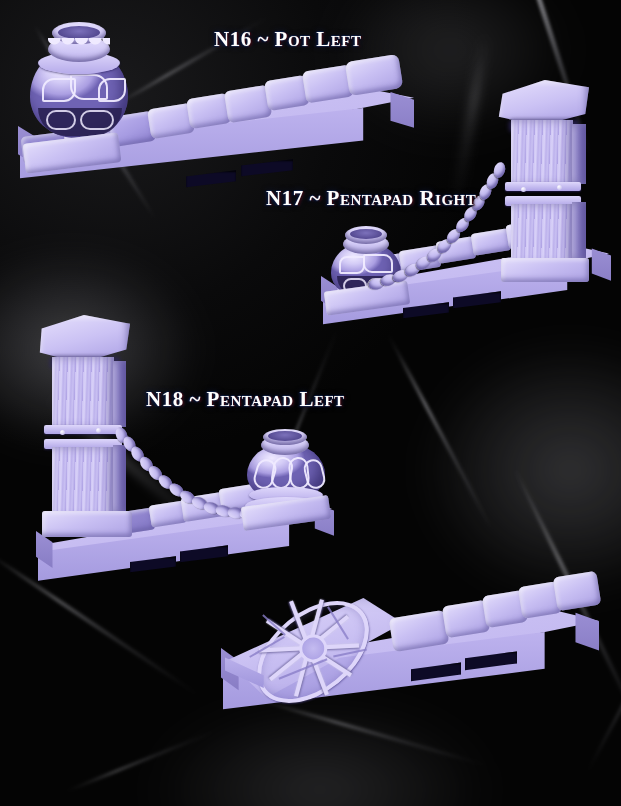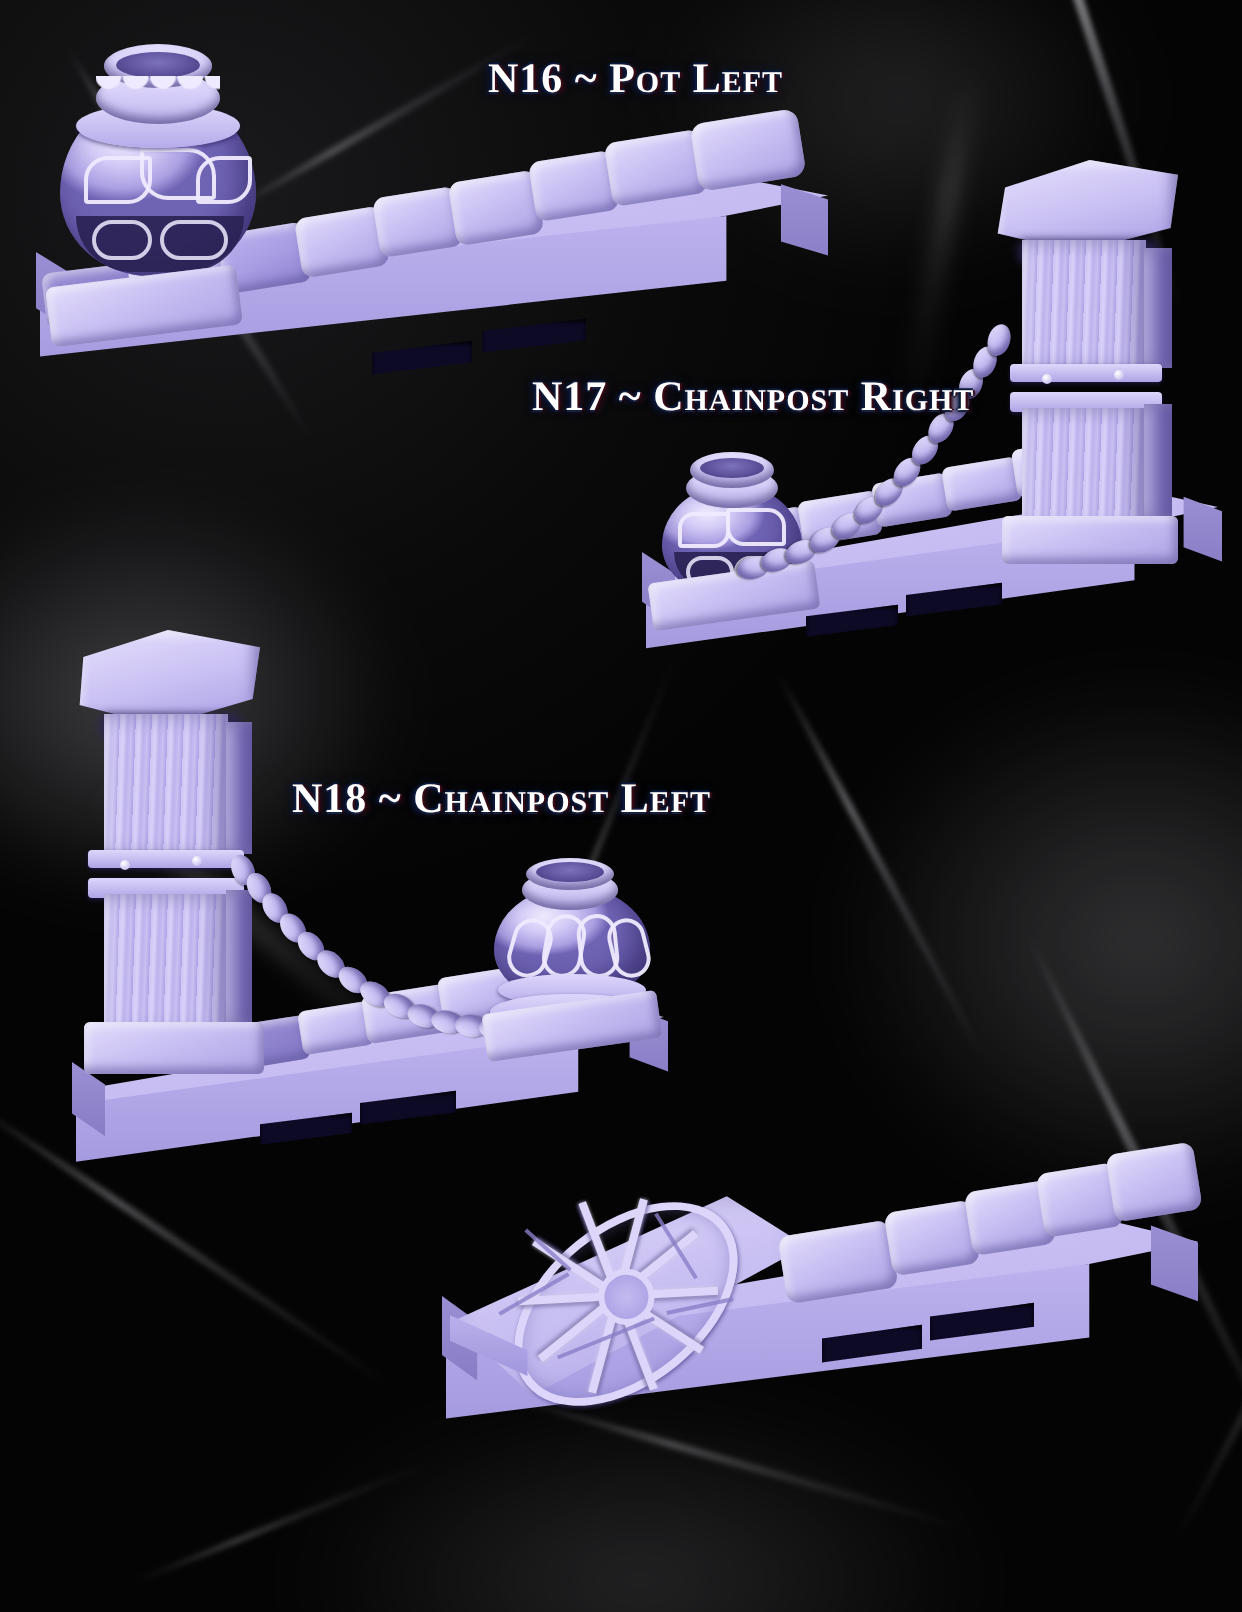--- a/index.html
+++ b/index.html
@@ -159,21 +159,21 @@
            background:radial-gradient(circle at 10% 0,#efeaff 6px,transparent 7px),
                       radial-gradient(circle at 32% 0,#efeaff 6px,transparent 7px),
                       radial-gradient(circle at 54% 0,#efeaff 6px,transparent 7px),
                       radial-gradient(circle at 76% 0,#efeaff 6px,transparent 7px),
                       radial-gradient(circle at 98% 0,#efeaff 6px,transparent 7px);"></div>
     </div>
 
     <div class="stone" style="left:14px;top:108px;width:96px;height:30px;border-radius:4px;transform:rotate(-7deg);"></div>
   </div>
 
-  <div class="lbl" style="left:244px;top:27px;font-size:21px;">N16 ~ Pot Left</div>
+  <div class="lbl" style="left:214px;top:27px;font-size:21px;">N16 ~ Pot Left</div>
 
   <div class="model" style="left:315px;top:80px;width:300px;height:270px;">
 
     <div class="slab" style="left:0;top:130px;width:300px;height:140px;">
       <div class="top" style="left:6px;top:36px;width:288px;height:62px;
                   clip-path:polygon(0% 72%, 88% 0%, 100% 12%, 12% 100%);"></div>
       <div class="front" style="left:8px;top:52px;width:284px;height:74px;
                   clip-path:polygon(0% 46%, 86% 0%, 86% 38%, 0% 84%);"></div>
       <div class="side" style="left:6px;top:66px;width:30px;height:54px;
                   clip-path:polygon(0% 0%, 55% 20%, 55% 66%, 0% 46%);"></div>
@@ -232,21 +232,21 @@
       <div class="ring" style="left:12px;top:102px;width:76px;height:9px;border-radius:2px;"></div>
       <div class="ring" style="left:12px;top:116px;width:76px;height:10px;border-radius:2px;"></div>
       <div class="rivet" style="left:28px;top:107px;"></div>
       <div class="rivet" style="left:64px;top:105px;"></div>
       <div class="shaft" style="left:18px;top:124px;width:62px;height:62px;"></div>
       <div class="shaft side" style="left:79px;top:122px;width:14px;height:58px;"></div>
       <div class="stone" style="left:8px;top:178px;width:88px;height:24px;border-radius:3px;"></div>
     </div>
   </div>
 
-  <div class="lbl" style="left:266px;top:186px;font-size:21px;">N17 ~ Chainpost Right</div>
+  <div class="lbl" style="left:266px;top:186px;font-size:21px;">N17 ~ Pentapad Right</div>
 
   <div class="model" style="left:30px;top:305px;width:320px;height:290px;">
 
     <div class="slab" style="left:0;top:160px;width:310px;height:140px;">
       <div class="top" style="left:6px;top:36px;width:296px;height:62px;
                   clip-path:polygon(0% 72%, 88% 0%, 100% 12%, 12% 100%);"></div>
       <div class="front" style="left:8px;top:52px;width:292px;height:76px;
                   clip-path:polygon(0% 46%, 86% 0%, 86% 38%, 0% 84%);"></div>
       <div class="side" style="left:6px;top:66px;width:30px;height:56px;
                   clip-path:polygon(0% 0%, 55% 20%, 55% 66%, 0% 46%);"></div>
@@ -305,21 +305,21 @@
       <div class="glyph" style="left:60px;top:30px;width:15px;height:26px;border-radius:10px;border-width:2px;transform:rotate(-14deg);"></div>
       <div class="band" style="left:4px;top:58px;width:74px;height:16px;"></div>
       <div class="band" style="left:0px;top:68px;width:82px;height:18px;"></div>
       <div class="rim" style="left:16px;top:6px;width:48px;height:20px;"></div>
       <div class="rim" style="left:18px;top:0px;width:44px;height:16px;"></div>
       <div class="mouth" style="left:23px;top:2px;width:34px;height:10px;"></div>
     </div>
     <div class="stone" style="left:212px;top:196px;width:88px;height:24px;border-radius:3px;transform:rotate(-8deg);"></div>
   </div>
 
-  <div class="lbl" style="left:146px;top:387px;font-size:21px;">N18 ~ Chainpost Left</div>
+  <div class="lbl" style="left:146px;top:387px;font-size:21px;">N18 ~ Pentapad Left</div>
 
   <div class="model" style="left:215px;top:570px;width:390px;height:160px;">
 
     <div class="slab" style="left:0;top:0;width:390px;height:160px;">
       <div class="top" style="left:6px;top:40px;width:378px;height:78px;
                   clip-path:polygon(0% 74%, 88% 0%, 100% 14%, 13% 100%);"></div>
       <div class="front" style="left:8px;top:62px;width:374px;height:92px;
                   clip-path:polygon(0% 44%, 86% 0%, 86% 40%, 0% 84%);"></div>
       <div class="side" style="left:6px;top:78px;width:32px;height:64px;
                   clip-path:polygon(0% 0%, 55% 20%, 55% 66%, 0% 46%);"></div>

